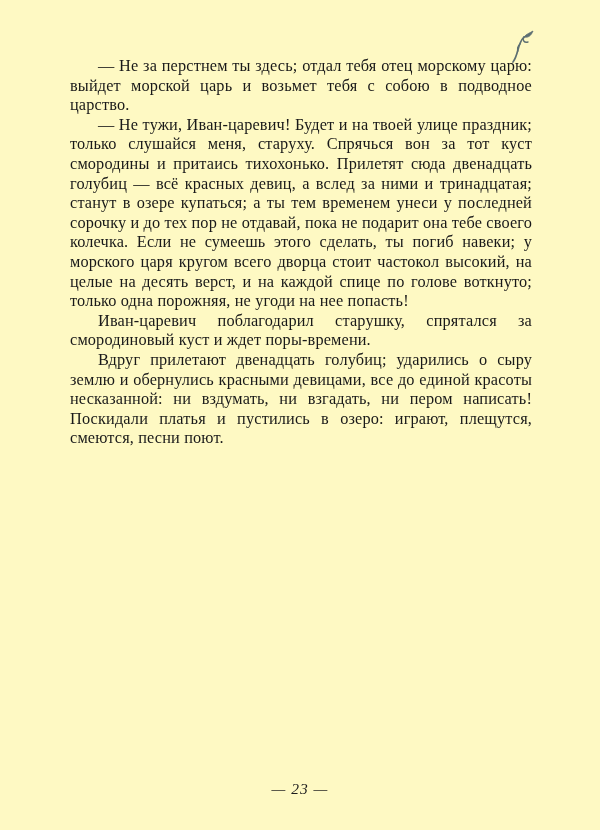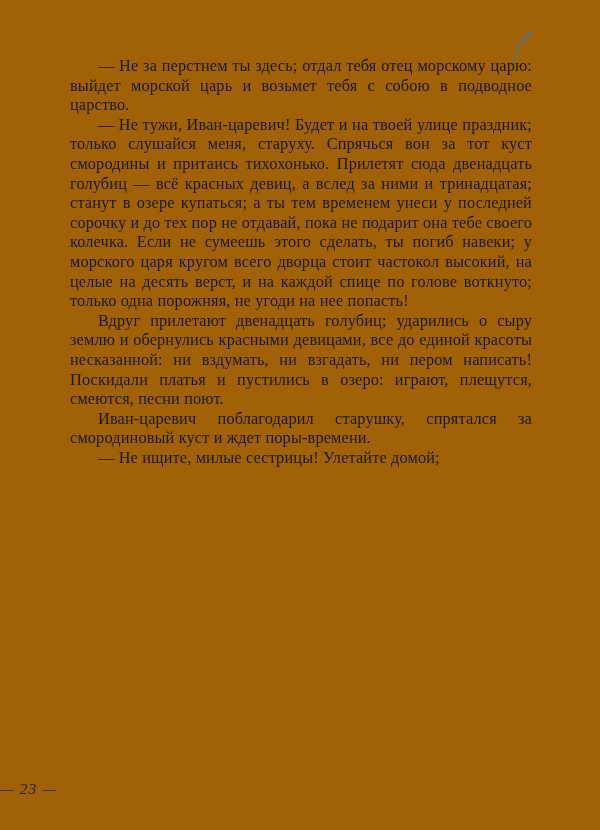--- a/index.html
+++ b/index.html
@@ -11,21 +11,21 @@
     height: 830px;
     background: #fcfbf8;
     position: relative;
     overflow: hidden;
     font-family: "Liberation Serif", "DejaVu Serif", serif;
     color: #191919;
   }
   .page {
     position: absolute;
     inset: 0;
-    background: #a16207;
+    background: #fef9c3;
   }
   .corner-ornament {
     position: absolute;
     top: 30px;
     right: 66px;
     width: 26px;
     height: 34px;
   }
   .text-block {
     position: absolute;
@@ -42,20 +42,21 @@
   .text-block p {
     margin: 0;
     padding: 0;
     text-indent: 28px;
   }
   .page-number {
     position: absolute;
     left: 0;
     right: 0;
     top: 780px;
+    text-align: center;
     font-style: italic;
     font-size: 15.5px;
     color: #1c1c1c;
     letter-spacing: 1px;
   }
 </style>
 </head>
 <body>
 
 <div class="page">
@@ -65,20 +66,19 @@
       <path d="M5 32 C11 24 9 14 16 7" fill="none" stroke="#5d6f72" stroke-width="1.7" stroke-linecap="round"></path>
       <path d="M16 7 C18 4 22 3 25 1 C23 6 20 8 16 7 Z" fill="#5d6f72" stroke="#5d6f72" stroke-width="0.8"></path>
       <path d="M16 7 C14 10 16 13 20 12" fill="none" stroke="#5d6f72" stroke-width="1.4" stroke-linecap="round"></path>
       <path d="M12 14 C10 16 9 19 10 21" fill="none" stroke="#5d6f72" stroke-width="1.2" stroke-linecap="round"></path>
     </svg>
   </div>
 
   <div class="text-block">
       <p>— Не за перстнем ты здесь; отдал тебя отец морскому царю: выйдет морской царь и возьмет тебя с собою в подводное царство.</p>
       <p>— Не тужи, Иван-царевич! Будет и на твоей улице праздник; только слушайся меня, старуху. Спрячься вон за тот куст смородины и притаись тихохонько. Прилетят сюда двенадцать голубиц — всё красных девиц, а вслед за ними и тринадцатая; станут в озере купаться; а ты тем временем унеси у последней сорочку и до тех пор не отдавай, пока не подарит она тебе своего колечка. Если не сумеешь этого сделать, ты погиб навеки; у морского царя кругом всего дворца стоит частокол высокий, на целые на десять верст, и на каждой спице по голове воткнуто; только одна порожняя, не угоди на нее попасть!</p>
+      <p>Иван-царевич поблагодарил старушку, спрятался за смородиновый куст и ждет поры-времени.</p>
       <p>Вдруг прилетают двенадцать голубиц; ударились о сыру землю и обернулись красными девицами, все до единой красоты несказанной: ни вздумать, ни взгадать, ни пером написать! Поскидали платья и пустились в озеро: играют, плещутся, смеются, песни поют.</p>
-      <p>Иван-царевич поблагодарил старушку, спрятался за смородиновый куст и ждет поры-времени.</p>
-      <p>— Не ищите, милые сестрицы! Улетайте домой;</p>
     </div>
 
   <div class="page-number">— 23 —</div>
 
 </div>
 
 </body></html>

